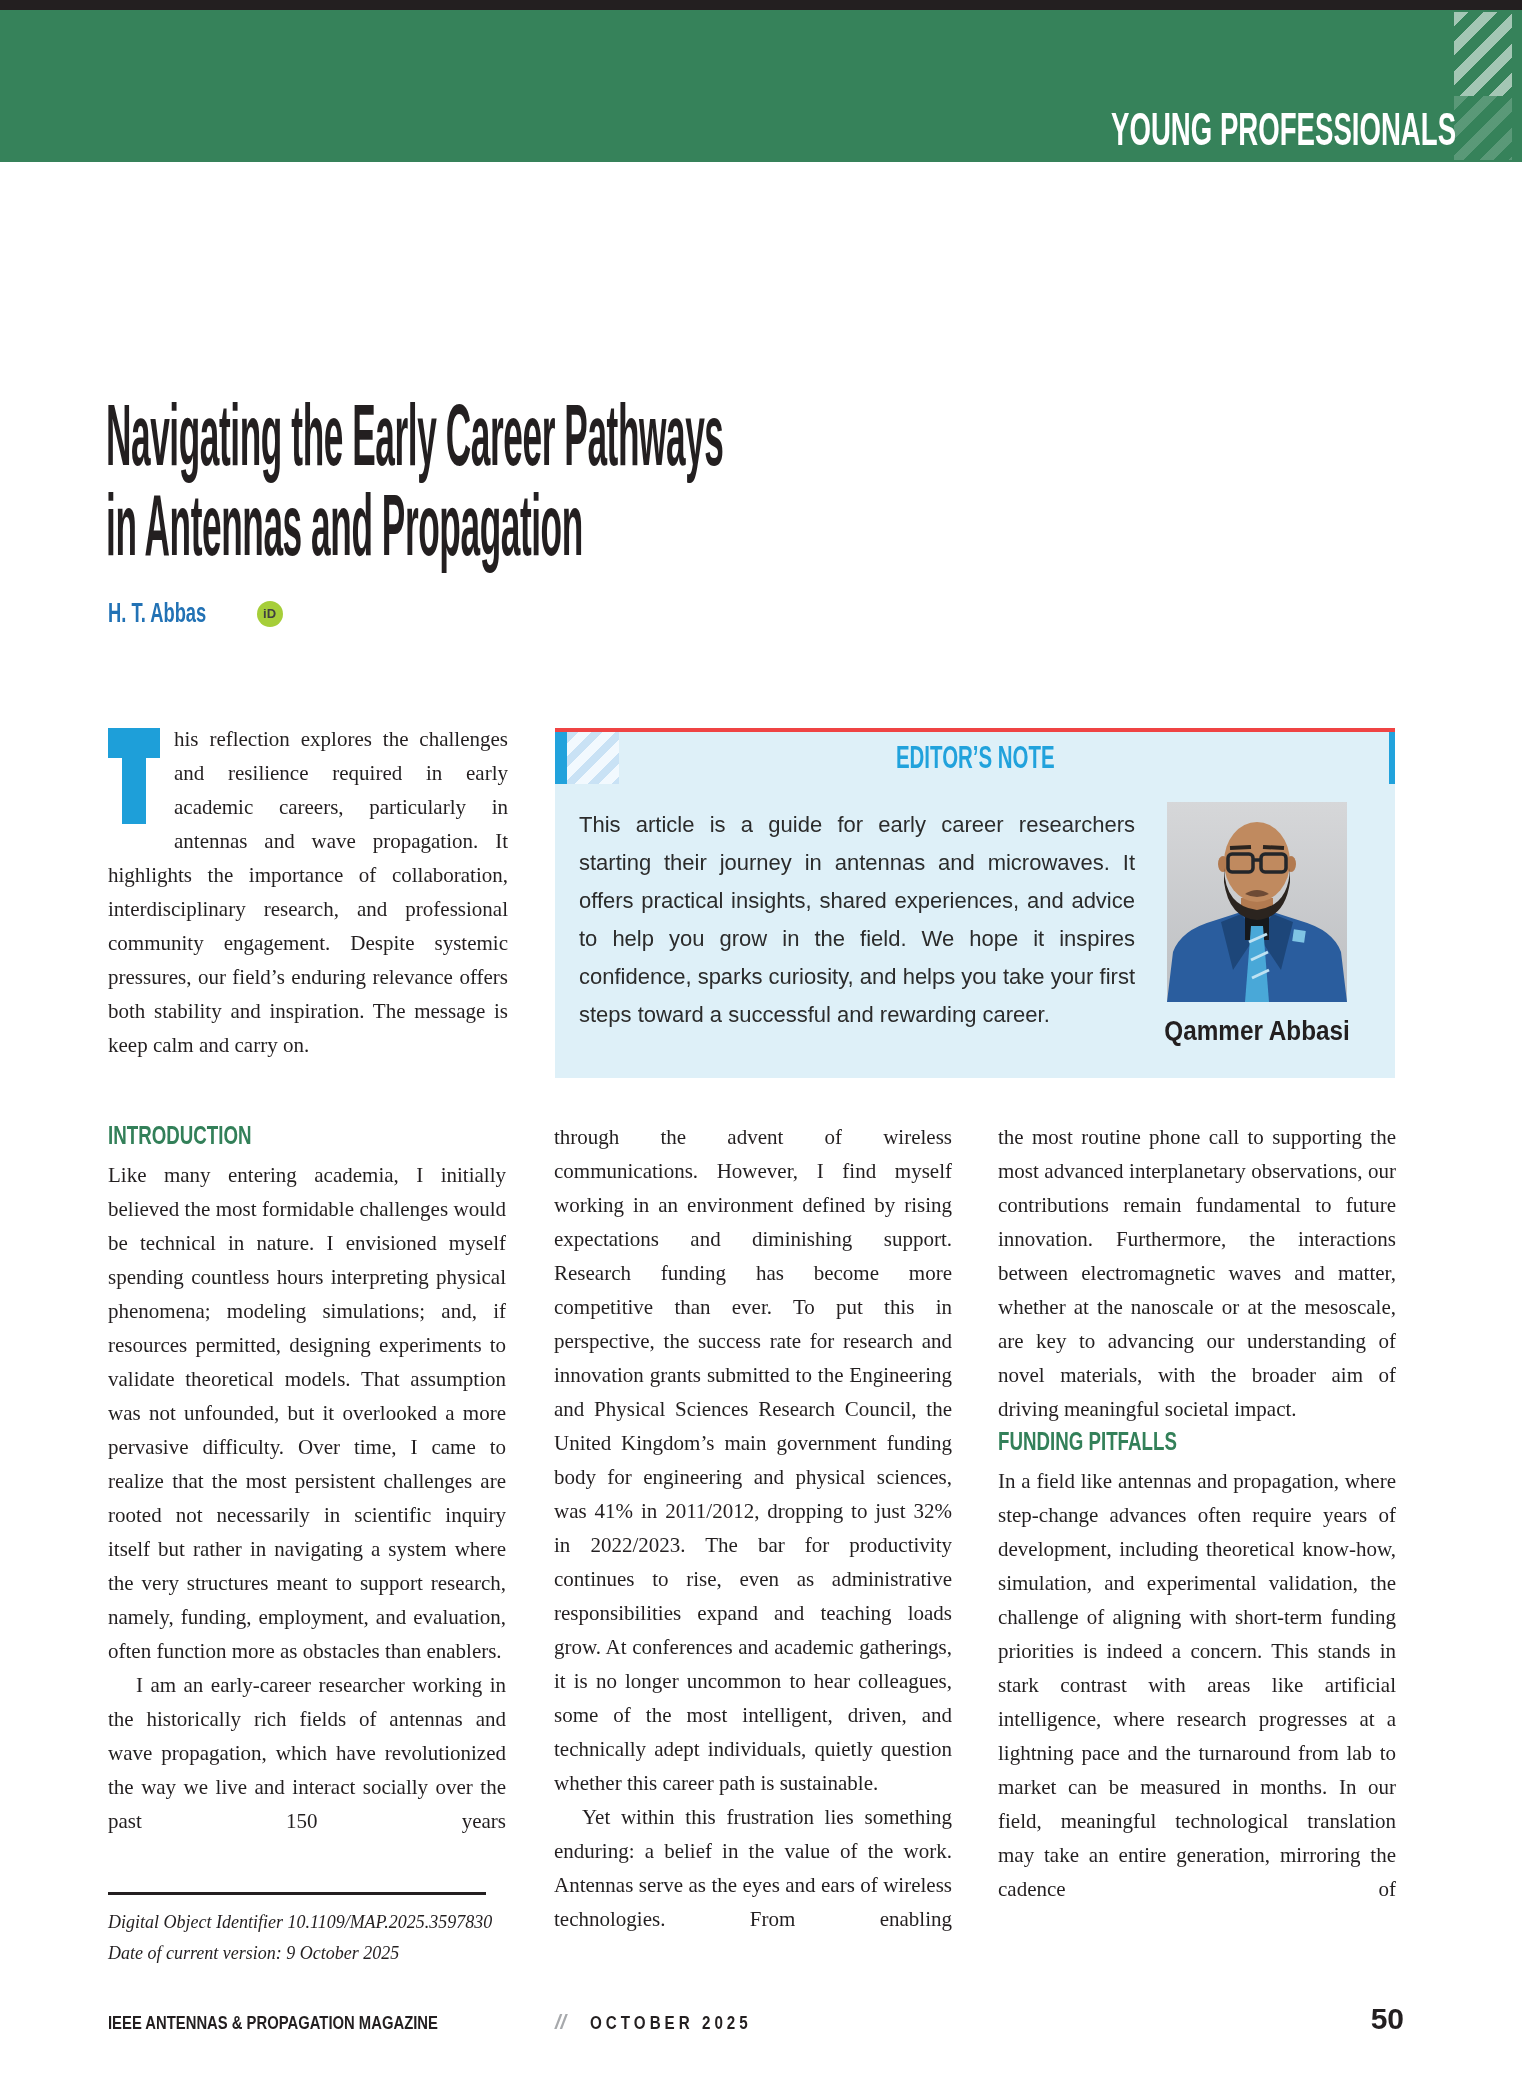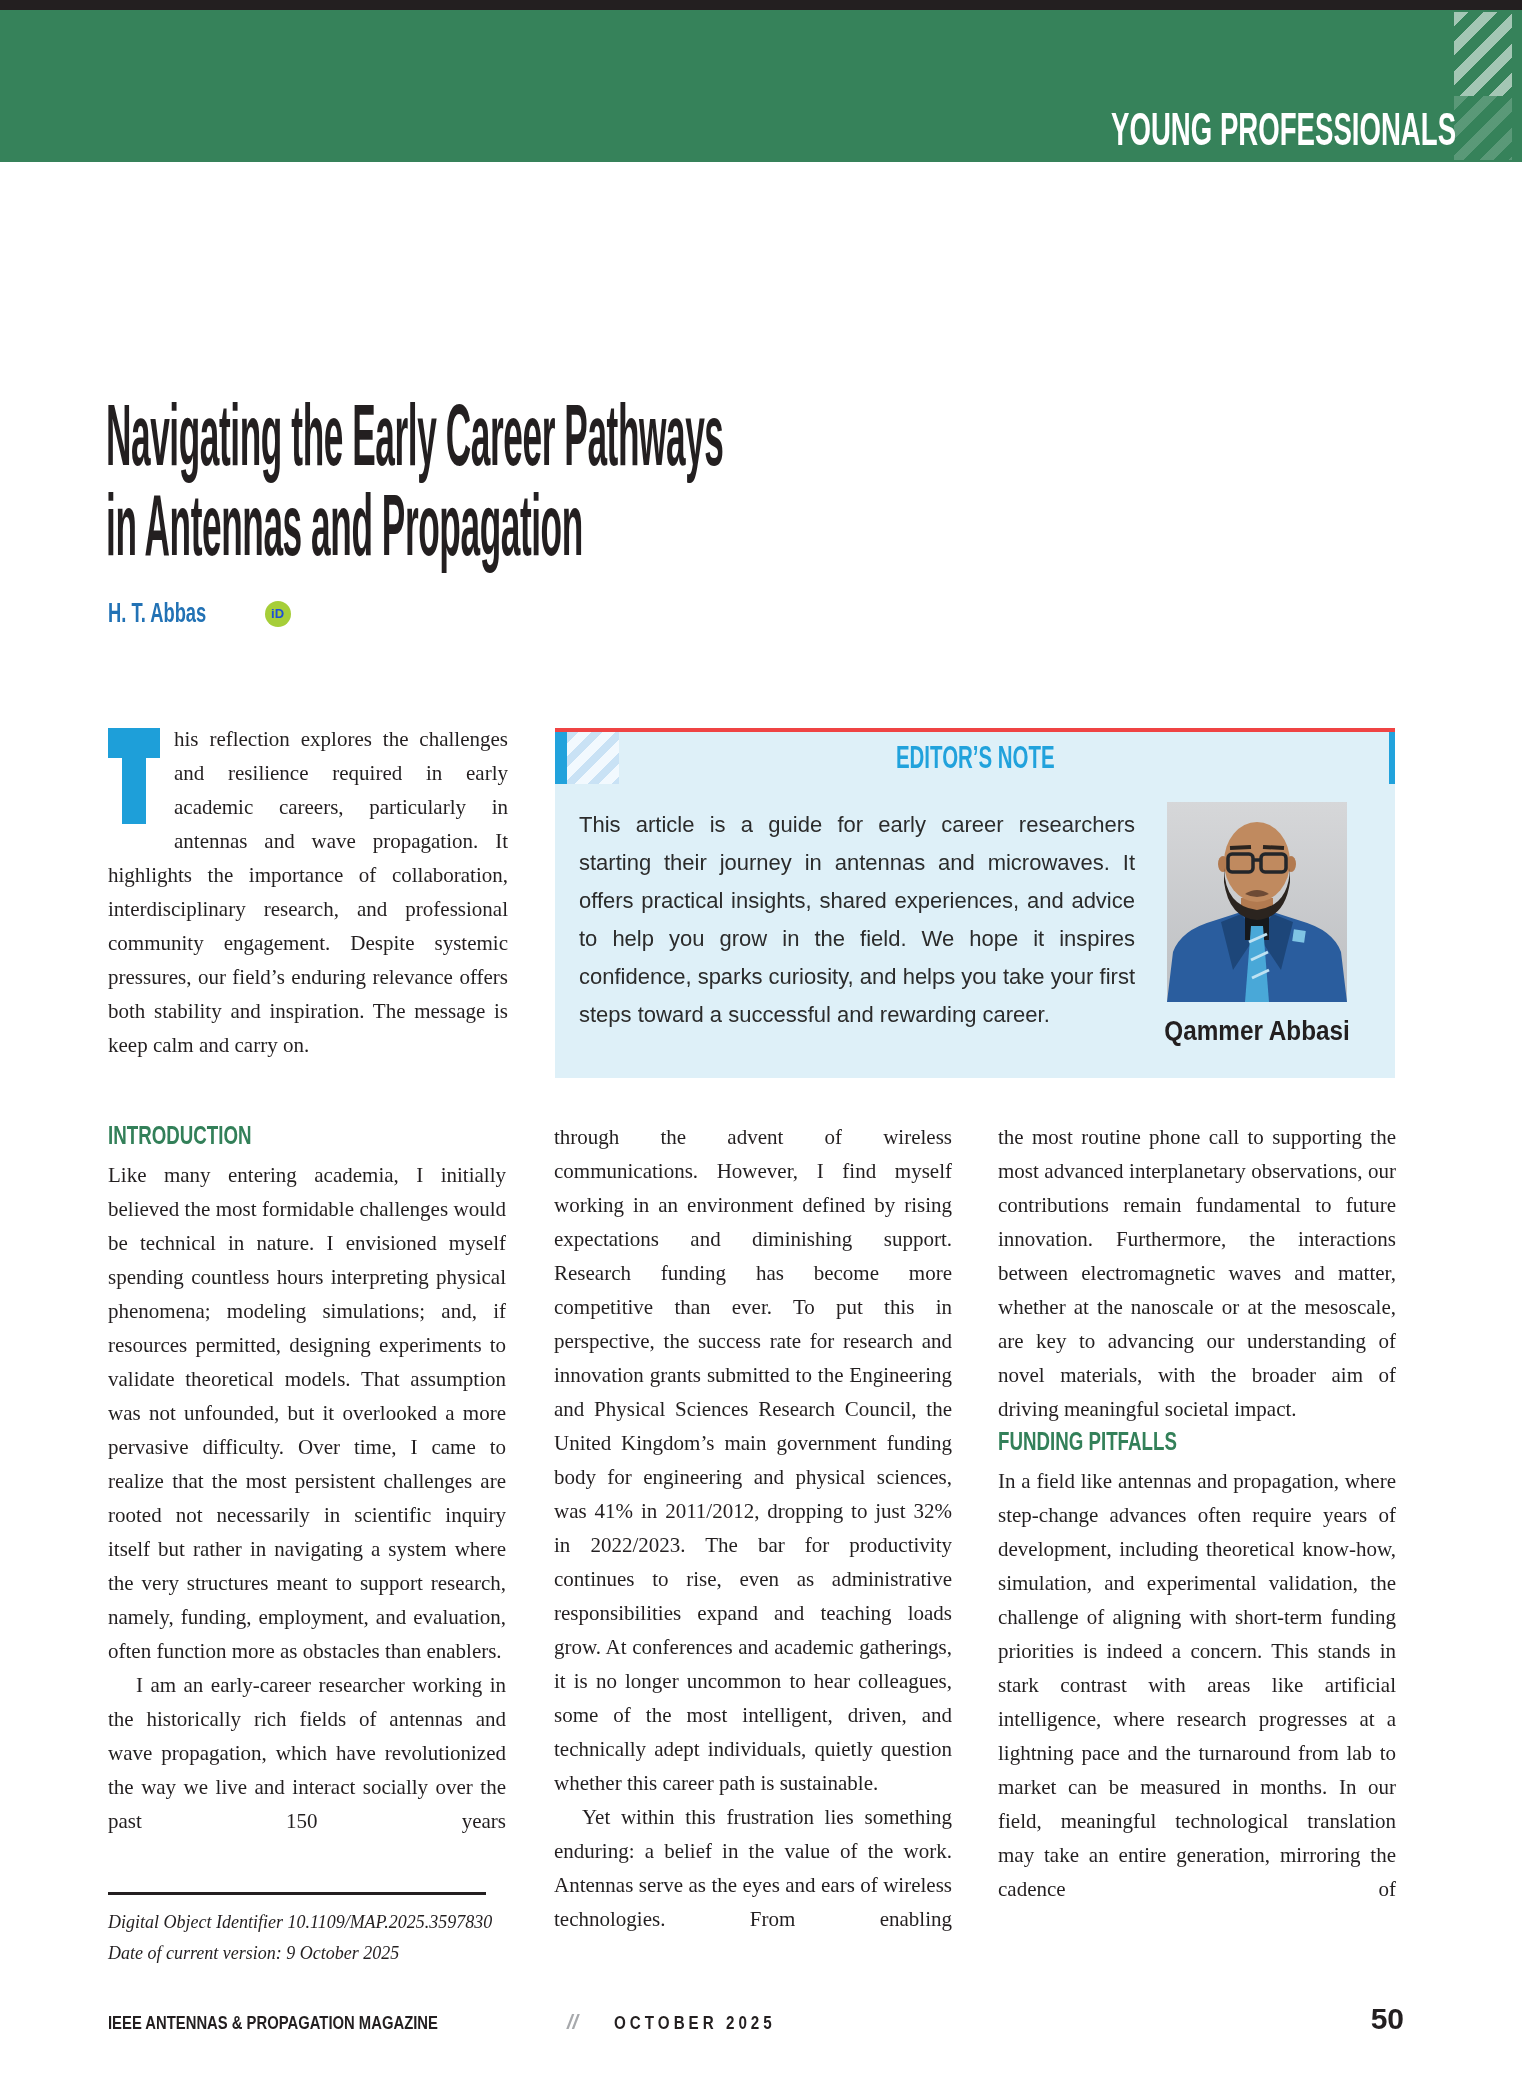--- a/index.html
+++ b/index.html
@@ -28,22 +28,22 @@
   .stripes-lo{position:absolute;right:10px;top:86px;width:58px;height:64px;
     background:repeating-linear-gradient(135deg, rgba(255,255,255,0.18) 0 10px, rgba(255,255,255,0) 10px 21px);}
   #yp{position:absolute;right:66px;top:94px;color:#ffffff;font-weight:bold;
     font-size:46px;line-height:50px;}
 
   
   #title{left:106px;top:390px;font-weight:bold;font-size:88px;line-height:90px;color:#231f20;letter-spacing:-1px;}
   #author{left:108px;top:598px;display:flex;align-items:center;}
   #author .name{color:#2272b5;font-weight:bold;font-size:27px;}
   .orcid{display:inline-flex;align-items:center;justify-content:center;
-    width:26px;height:26px;border-radius:50%;background:#a6ce39;color:#1d4ed8;
-    font-family:"Liberation Sans",sans-serif;font-weight:bold;font-size:13px;margin-left:12px;cursor:pointer;}
+    width:26px;height:26px;border-radius:50%;background:#a6ce39;color:#404040;
+    font-family:"Liberation Sans",sans-serif;font-weight:bold;font-size:13px;margin-left:4px;cursor:pointer;}
 
   
   #abstract{left:108px;top:722px;width:400px;font-size:21px;line-height:34px;text-align:justify;}
   .dropcap{float:left;width:52px;height:96px;margin:6px 14px 2px 0;position:relative;}
   .dropcap::before{content:"";position:absolute;left:0;top:0;width:52px;height:30px;background:#1e9fd9;}
   .dropcap::after{content:"";position:absolute;left:14px;top:0;width:24px;height:96px;background:#1e9fd9;}
 
   
   #ed-box{left:555px;top:728px;width:840px;height:346px;background:#def0f8;border-top:4px solid #ef4444;}
   .en-leftbar{position:absolute;left:0;top:0;width:12px;height:52px;background:#21a2dc;}
@@ -67,21 +67,21 @@
   .col p{margin:0;}
   .indent{text-indent:28px;}
   .jl{text-align-last:justify;}
 
   
   #footnote{left:108px;top:1892px;width:400px;font-style:italic;font-size:18px;line-height:31px;}
   .fn-rule{width:378px;height:3px;background:#231f20;margin-bottom:12px;}
 
   
   #footer{left:108px;top:2002px;width:1296px;display:flex;justify-content:space-between;align-items:baseline;}
-  .f-left{display:flex;align-items:baseline;gap:36px;}
+  .f-left{display:flex;align-items:baseline;gap:24px;}
   .f-mag{font-weight:bold;font-size:19px;color:#231f20;}
   .f-sep{font-weight:bold;font-style:italic;font-size:20px;color:#a7a9ac;}
   .f-issue{font-weight:bold;font-size:19px;letter-spacing:5px;color:#231f20;}
   .f-page{font-weight:bold;font-size:30px;color:#231f20;}
 </style>
 </head>
 <body>
 
 <div class="abs" id="top-bar"></div>
 <div class="abs" id="band">

